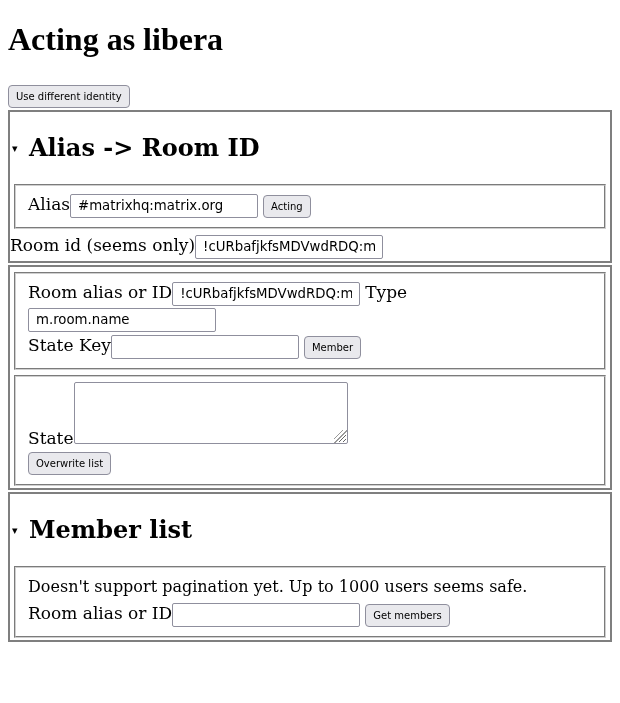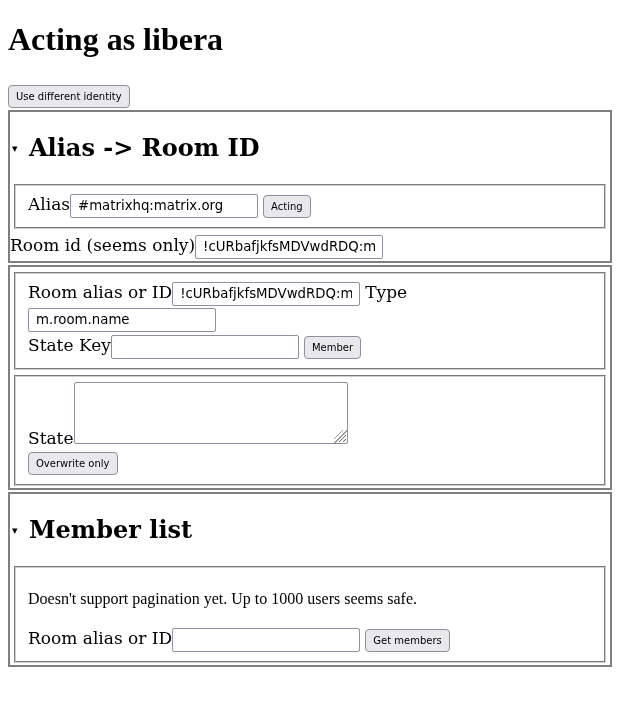--- a/index.html
+++ b/index.html
@@ -79,21 +79,21 @@
     font-family: "DejaVu Sans", "Liberation Sans", sans-serif;
     font-size: 13.3px;
     border: 1px solid #8f8f9d;
     border-radius: 2px;
     resize: both;
     background:
       linear-gradient(135deg, transparent 0 6px, #9a9a9a 6px 7px, transparent 7px 9px, #9a9a9a 9px 10px, transparent 10px) no-repeat right bottom / 13px 13px;
   }
   .roomid-row { margin: 3px 0 2px 0; line-height: 26px; }
   .overwrite-row { margin-top: 4px; }
-  .note { margin: 17px 0; font-family: Liberation Serif, serif; }
+  .note { margin: 4px 0; }
 </style>
 </head>
 <body>
 
 <h1>Acting as libera</h1>
 
 <div class="toolbar">
   <button class="btn">Use different identity</button>
 </div>
 
@@ -111,21 +111,21 @@
   <fieldset>
     <div class="frow"><label>Room alias or ID</label><input class="text-input" value="!cURbafjkfsMDVwdRDQ:matrix." style="">
       <label>Type</label><input class="text-input" value="m.room.name" style=""></div>
     <div class="frow"><label>State Key</label><input class="text-input" value="" style="">
       <button class="btn">Member</button>
     </div>
   </fieldset>
   <fieldset>
     <div><label>State</label><textarea class="state-area" style=""></textarea></div>
     <div class="overwrite-row">
-      <button class="btn">Overwrite only</button>
+      <button class="btn">Overwrite list</button>
     </div>
   </fieldset>
 </section>
 
 <section class="panel">
   <div class="summary"><span class="marker">▾</span><h2 class="panel-heading">Member list</h2></div>
   <fieldset>
     <p class="note">Doesn't support pagination yet. Up to 1000 users seems safe.</p>
     <div class="frow"><label>Room alias or ID</label><input class="text-input" value="" style="">
       <button class="btn">Get members</button>

